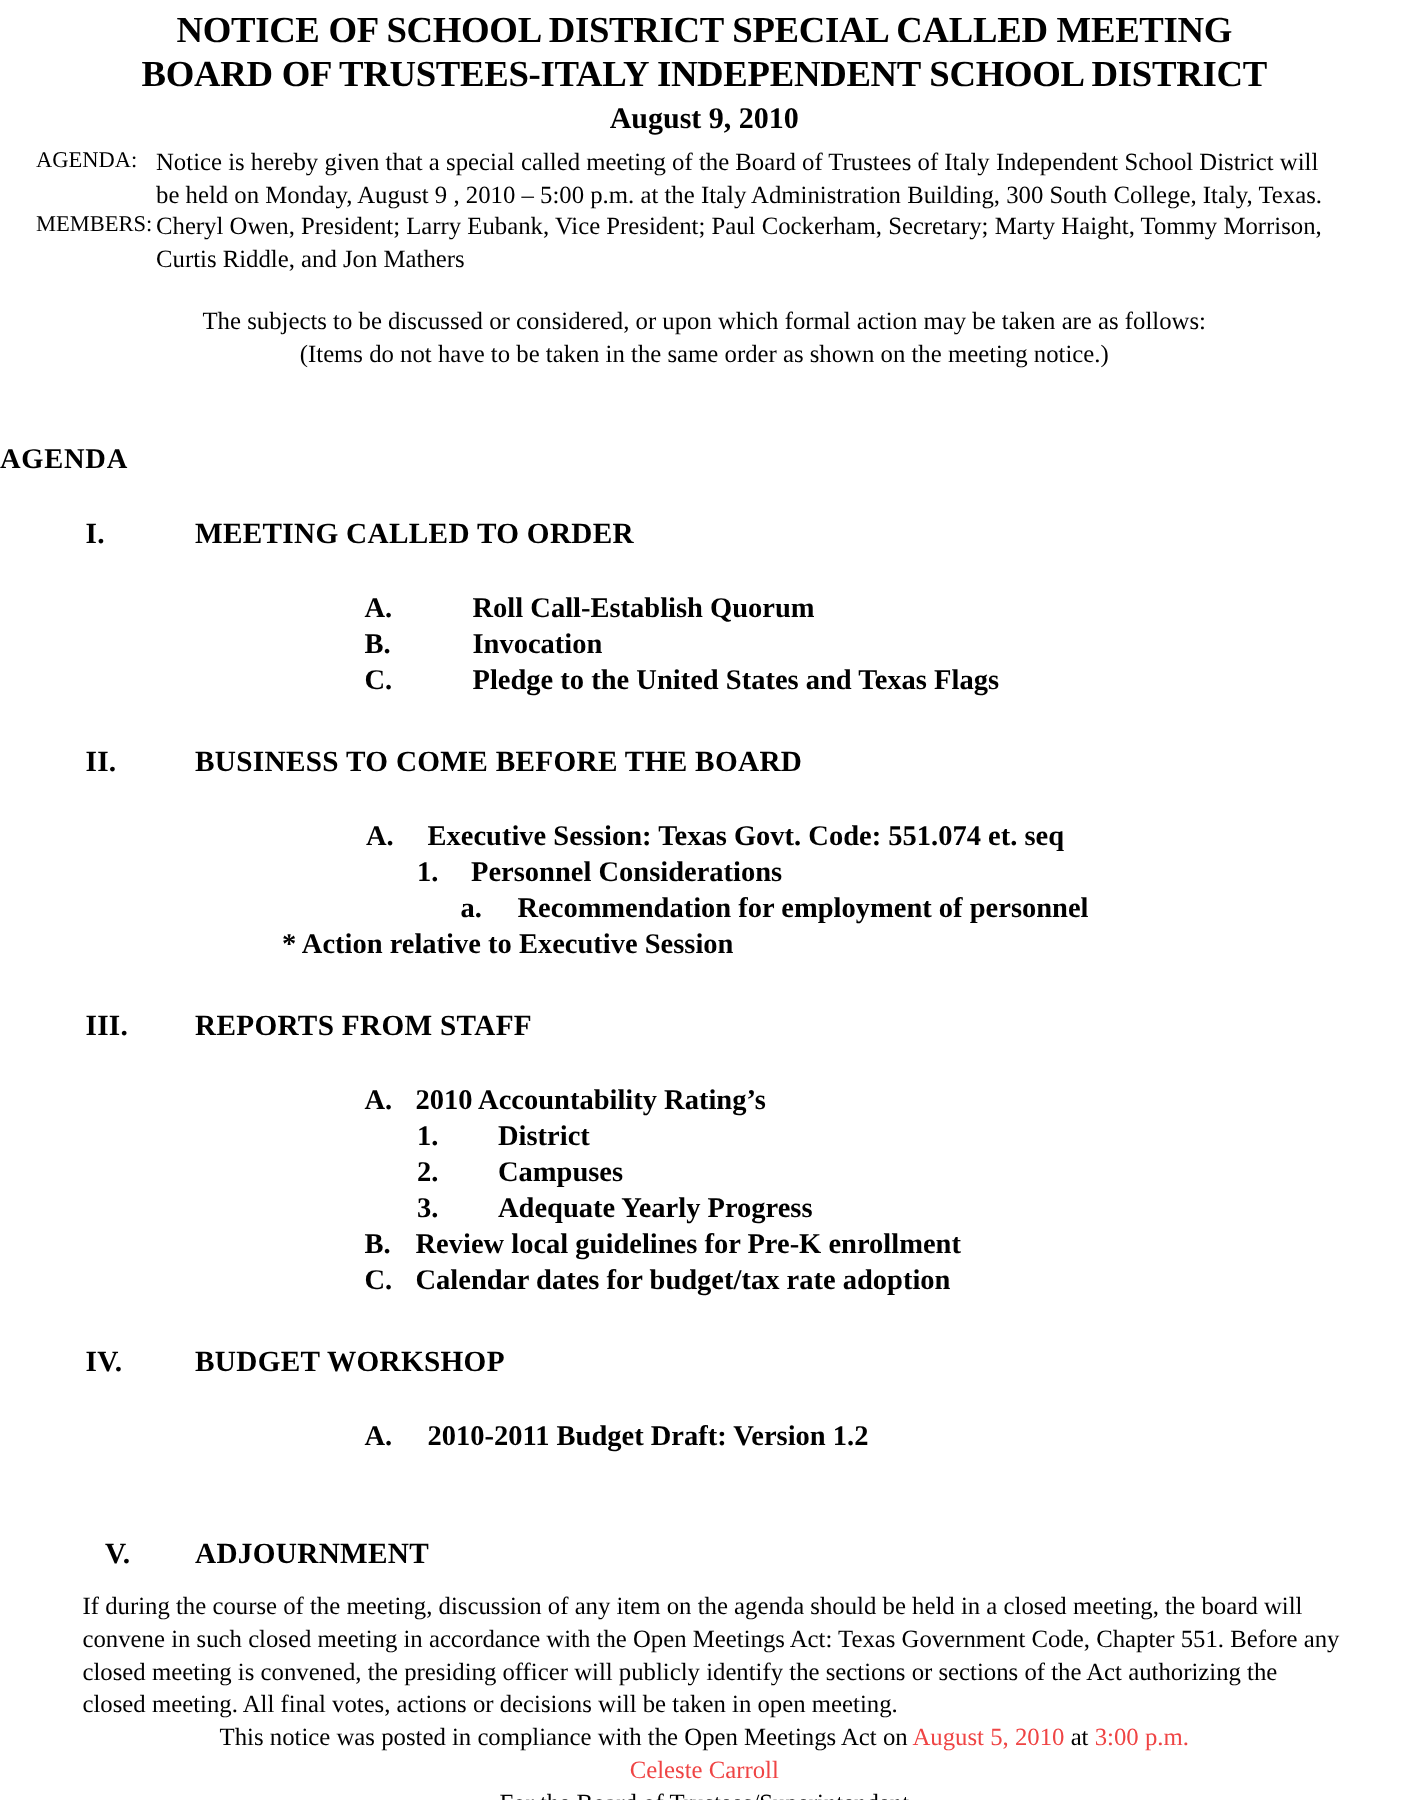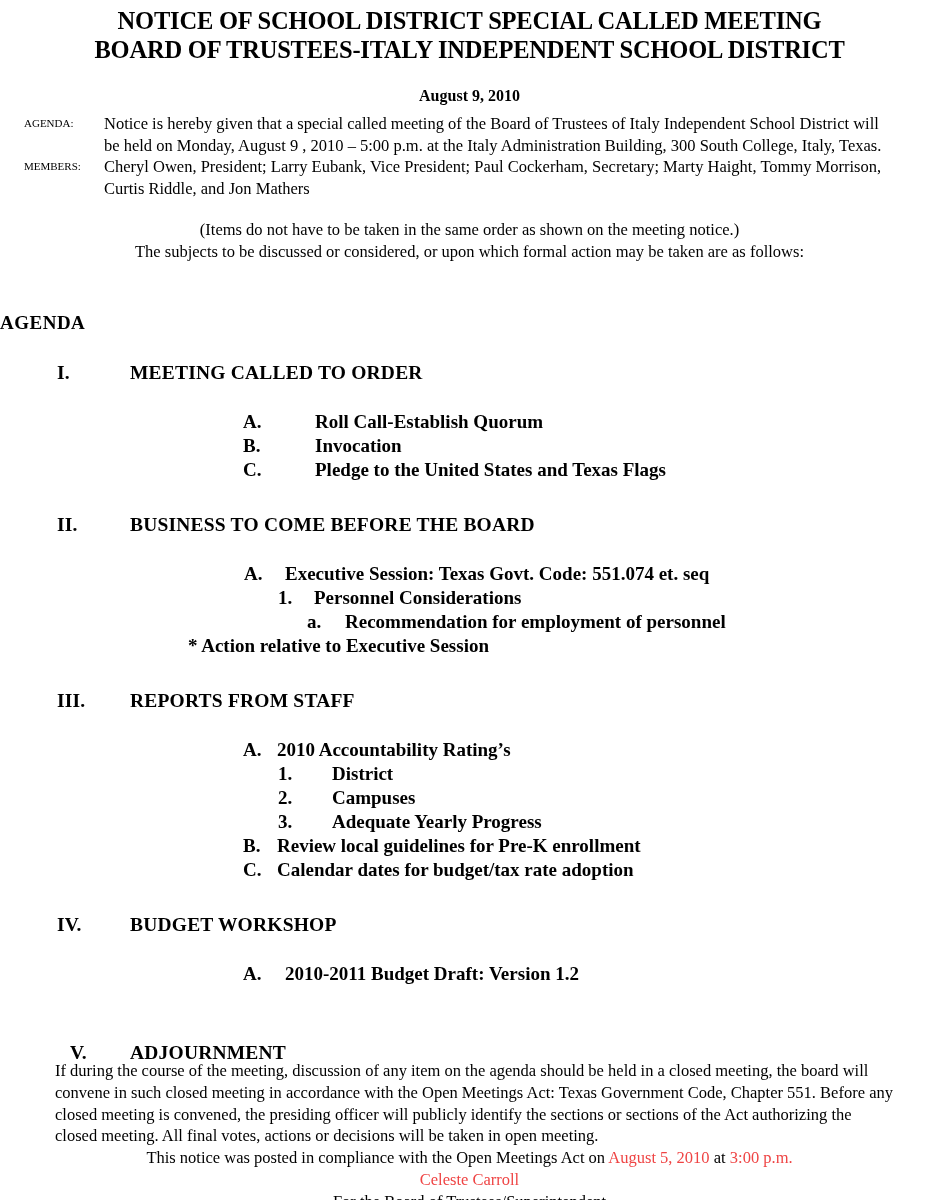--- a/index.html
+++ b/index.html
@@ -28,41 +28,41 @@
   }
   .doc-title {
     font-weight: bold;
     font-size: 24.5px;
     line-height: 29px;
     letter-spacing: -0.2px;
     white-space: nowrap;
   }
   .doc-date {
     font-weight: bold;
-    font-size: 16px;
+    font-size: 20px;
     line-height: 27px;
-    margin-top: 18px;
+    margin-top: 2px;
   }
 
   
   .meta {
     margin-top: 4px;
     font-size: 16.5px;
     line-height: 21.5px;
   }
   .meta-row {
     position: relative;
     min-height: 21.5px;
   }
   .meta-label {
     position: absolute;
     left: 24px;
     top: 0;
     width: 140px;
-    font-size: 11px;
+    font-size: 15px;
   }
   .meta-body {
     margin-left: 104px;
     margin-right: 48px;
     text-align: left;
   }
   .meta-row.members {
     margin-top: 0px;
   }
 
@@ -186,22 +186,22 @@
       <span class="meta-label">AGENDA:</span>
       <div class="meta-body">Notice is hereby given that a special called meeting of the Board of Trustees of Italy Independent School District will be held on Monday, August 9 , 2010 – 5:00 p.m. at the Italy Administration Building, 300 South College, Italy, Texas.</div>
     </div>
     <div class="meta-row members">
       <span class="meta-label">MEMBERS:</span>
       <div class="meta-body">Cheryl Owen, President; Larry Eubank, Vice President; Paul Cockerham, Secretary;  Marty Haight, Tommy Morrison, Curtis Riddle, and Jon Mathers</div>
     </div>
   </div>
 
   <div class="subjects">
+    <div>The subjects to be discussed or considered, or upon which formal action may be taken are as follows:</div>
     <div>(Items do not have to be taken in the same order as shown on the meeting notice.)</div>
-    <div>The subjects to be discussed or considered, or upon which formal action may be taken are as follows:</div>
   </div>
 
   <div class="agenda-heading">AGENDA</div>
 
   <div class="outline">
 
     <div class="line lvl1">
       <span class="marker">I.</span>
       <span class="text">MEETING CALLED TO ORDER</span>
     </div>

